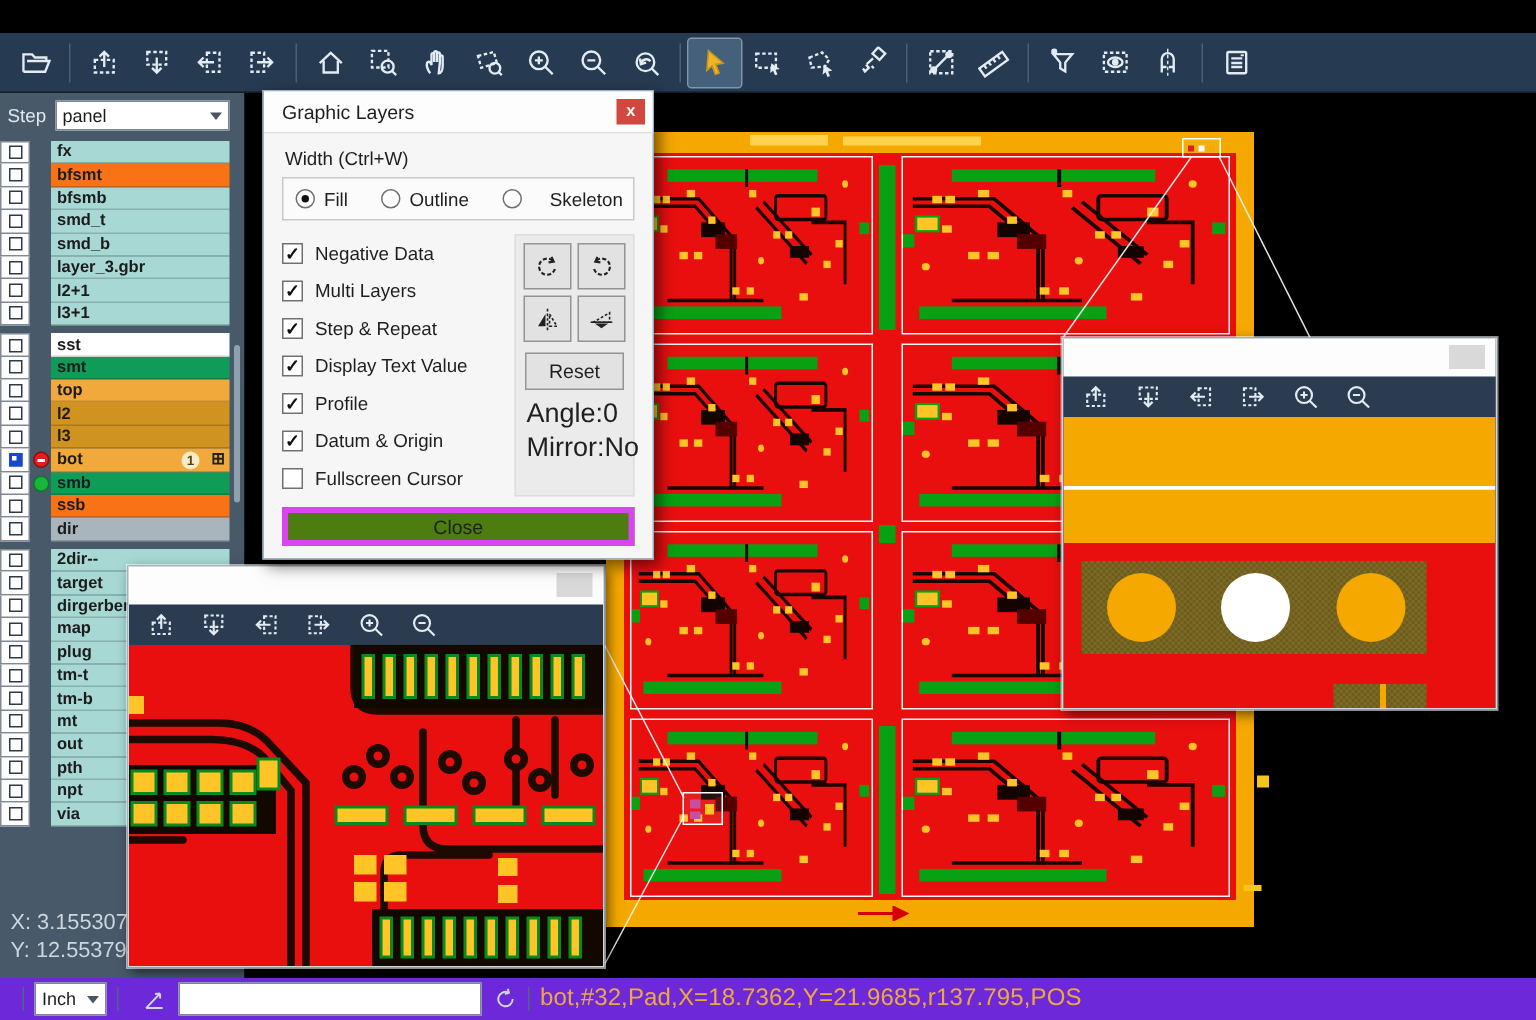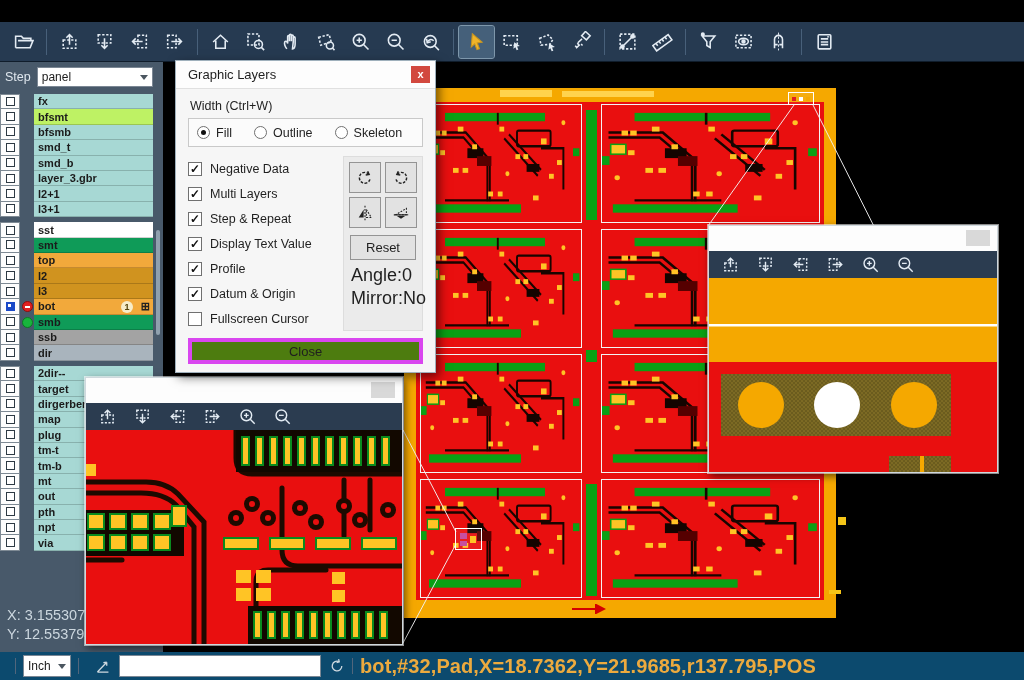--- a/index.html
+++ b/index.html
@@ -79,46 +79,46 @@
   .dialog { position:absolute; left:175px; top:60px; width:261px; height:313px;
     background:#f6f6f6; border:1px solid #9fb0bc; box-shadow:3px 4px 10px rgba(0,0,0,.55); font-size:12.5px; color:#1f1f1f; }
   .dlg-title { height:28px; background:#fdfdfd; border-bottom:1px solid #e0e0e0; display:flex; align-items:center;
     padding-left:12px; font-size:13px; position:relative; }
   .dlg-close { position:absolute; right:5px; top:5px; width:19px; height:17px; background:#d2483e;
     color:#fff; font-size:11px; font-weight:700; display:flex; align-items:center; justify-content:center; line-height:1; }
   .dlg-body { padding:8px 12px 0 12px; }
   .width-label { margin:2px 0 5px 2px; }
   .radio-box { border:1px solid #c9c9c9; background:#fbfbfb; height:29px; display:flex; align-items:center; padding:0 8px; margin-bottom:9px; }
   .radio { display:flex; align-items:center; margin-right:22px; }
-  .radio:last-child { margin-right:0; }
+  .radio:last-child { margin-right:0;gap:13px; }
   .rad { width:13px; height:13px; border-radius:50%; border:1px solid #707070; background:#fff; margin-right:6px; position:relative; }
   .rad.sel::after { content:""; position:absolute; left:3px; top:3px; width:5px; height:5px; border-radius:50%; background:#111; }
   .dlg-cols { display:flex; }
   .chk-list { flex:1; }
   .chk-item { height:25px; display:flex; align-items:center; }
   .chk { width:14px; height:14px; border:1px solid #707070; background:#fff; margin-right:8px;
     font-size:12px; line-height:13px; text-align:center; color:#111; font-weight:700; }
   .dlg-right { width:80px; background:#ebebeb; border:1px solid #ddd; padding:5px 5px 0 5px; }
   .xfm-grid { display:grid; grid-template-columns:32px 32px; gap:4px; justify-content:center; }
   .xfm-btn { width:32px; height:31px; background:#e2e2e2; border:1px solid #949494; display:flex; align-items:center; justify-content:center; font-size:16px; color:#222; }
   .reset-btn { width:66px; height:25px; background:#e2e2e2; border:1px solid #949494; margin:7px auto 6px auto;
     display:flex; align-items:center; justify-content:center; font-size:13px; }
   .ang-txt { font-size:18px; margin:4px 0 0 2px; line-height:19px; }
   .dlg-close-btn { margin:7px 12px 0 12px; height:26px; background:#4d7c0f; border:4px solid #d946ef;
     display:flex; align-items:center; justify-content:center; font-size:13px; }
 
   
-  .statusbar { position:absolute; left:0; top:652px; width:1024px; height:28px; background:#0c4a6e;
+  .statusbar { position:absolute; left:0; top:652px; width:1024px; height:28px; background:#6d28d9;
     display:flex; align-items:center; padding-left:8px; color:#cfd9e0; }
   .sb-sep { width:1px; height:16px; background:#51667c; margin:0 7px; }
   .unit-select { width:48px; height:22px; background:#fff; border:1px solid #7b8794; color:#1c1c1c;
     font-size:12px; display:flex; align-items:center; justify-content:space-between; padding:0 4px; }
   .cmd-input { width:202px; height:22px; background:#fff; border:1px solid #7b8794; margin-left:8px; font-size:12px; padding:0 4px; color:#222; }
   .sb-icon { display:flex; align-items:center; justify-content:center; margin-left:8px; color:#cfd9e0; }
-  .status-text { color:#ecaa3e; font-size:20px; font-weight:700; letter-spacing:0.1px; white-space:nowrap; }
+  .status-text { color:#ecaa3e; font-size:16px; font-weight:400; letter-spacing:0.1px; white-space:nowrap; }
 </style>
 </head>
 <body>
 
 <svg width="0" height="0" style="position:absolute">
   <defs>
     <symbol id="cell-art" viewBox="0 0 200 119" preserveAspectRatio="none">
       <rect x="30" y="8" width="125" height="8.5" fill="#0aa014"></rect>
       <rect x="10" y="101" width="115" height="8.5" fill="#0aa014"></rect>
       <rect x="0" y="52" width="7" height="9" fill="#0aa014"></rect>
@@ -378,21 +378,21 @@
               <div class="cb-box"></div>
             </div>
             <div class="ind-cell"></div>
             <div class="name-cell" style="background: rgb(167, 216, 212);">fx</div>
           </div>
           <div class="layer-row">
             <div class="cb-cell">
               <div class="cb-box"></div>
             </div>
             <div class="ind-cell"></div>
-            <div class="name-cell" style="background: #bef264;">bfsmt</div>
+            <div class="name-cell" style="background: #f97316;">bfsmt</div>
           </div>
           <div class="layer-row">
             <div class="cb-cell">
               <div class="cb-box"></div>
             </div>
             <div class="ind-cell"></div>
             <div class="name-cell" style="background: rgb(167, 216, 212);">bfsmb</div>
           </div>
           <div class="layer-row">
             <div class="cb-cell">
@@ -482,21 +482,21 @@
             <div class="ind-cell">
               <div class="dot green"></div>
             </div>
             <div class="name-cell" style="background: rgb(15, 155, 88);">smb</div>
           </div>
           <div class="layer-row">
             <div class="cb-cell">
               <div class="cb-box"></div>
             </div>
             <div class="ind-cell"></div>
-            <div class="name-cell" style="background: #a3a3a3;">ssb</div>
+            <div class="name-cell" style="background: #f97316;">ssb</div>
           </div>
           <div class="layer-row">
             <div class="cb-cell">
               <div class="cb-box"></div>
             </div>
             <div class="ind-cell"></div>
             <div class="name-cell" style="background: rgb(169, 180, 189);">dir</div>
           </div>
         </div>
         <div class="layer-group">

